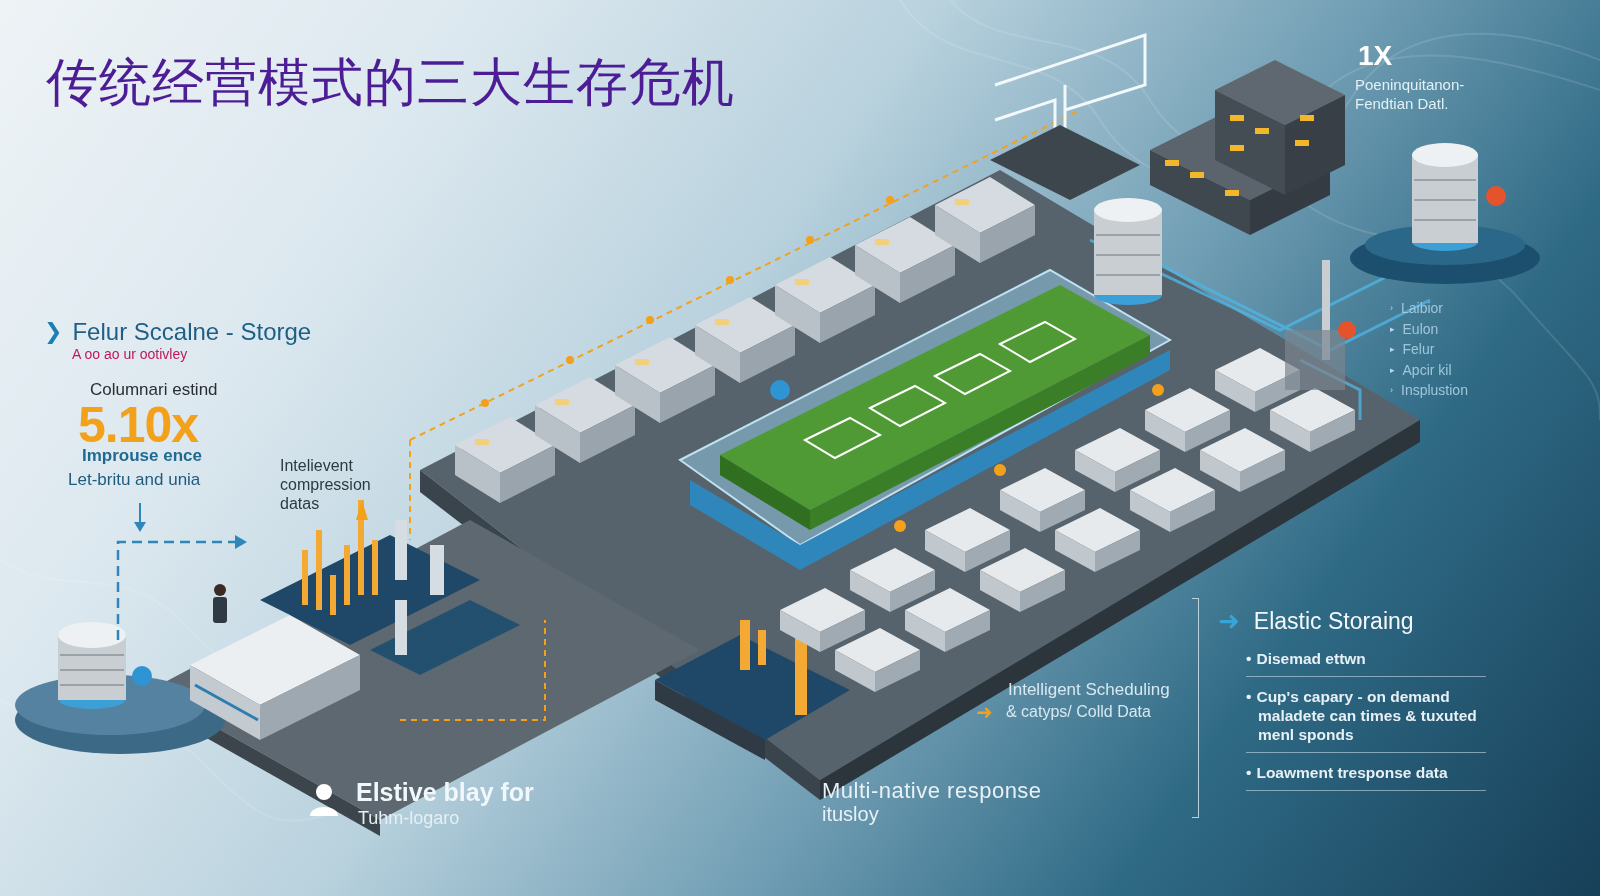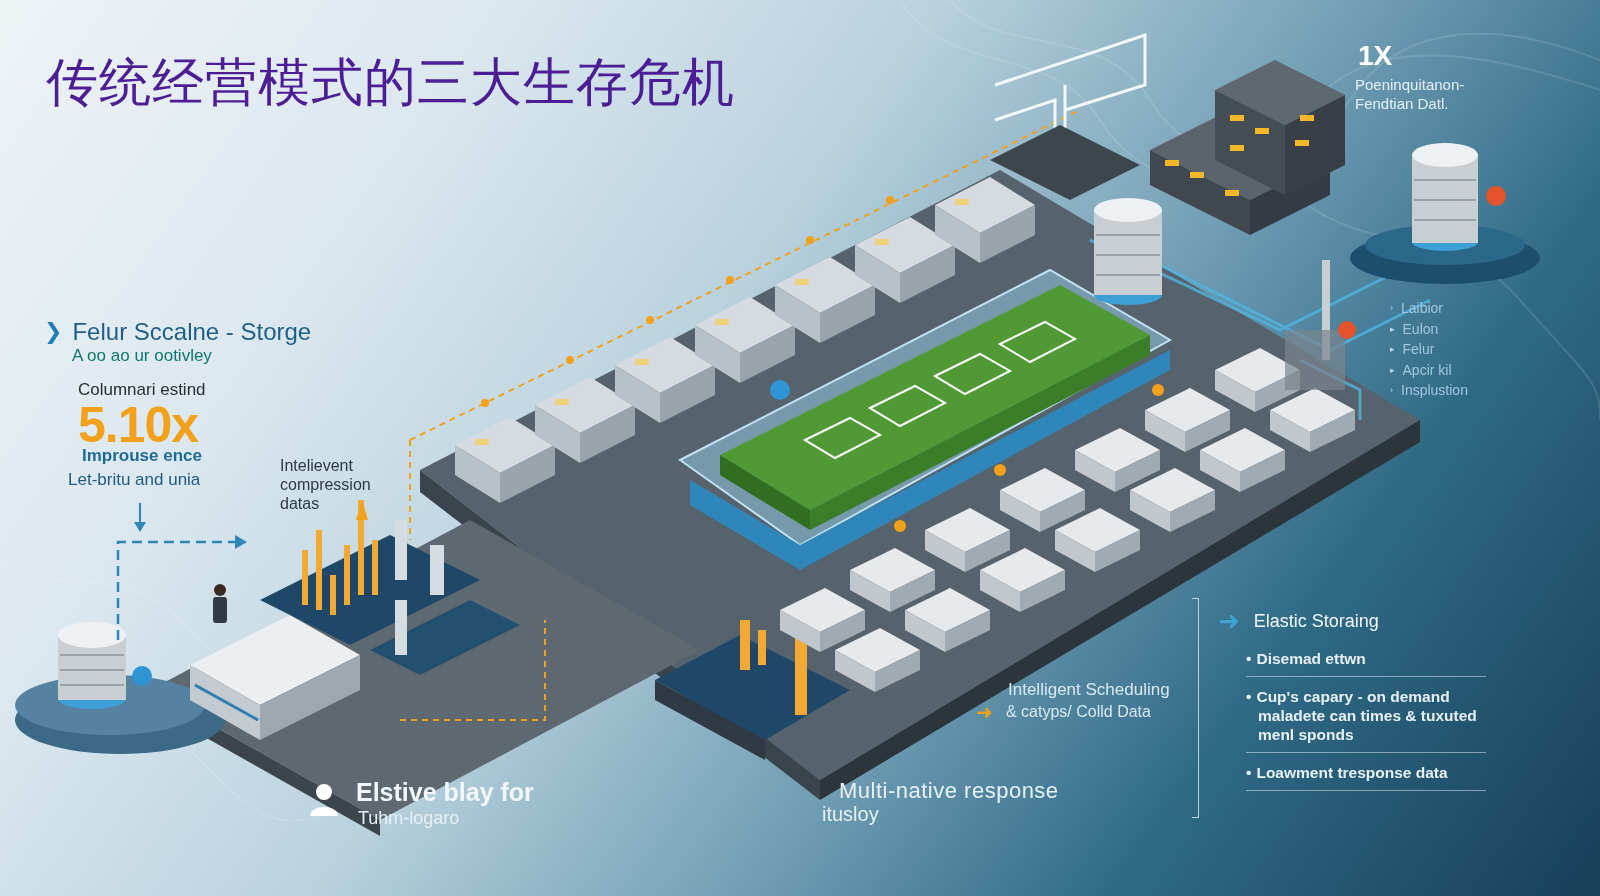--- a/index.html
+++ b/index.html
@@ -14,56 +14,56 @@
   
   .title {
     left: 46px; top: 48px; font-size: 52px; color: #4c1d95;
     font-family: "DejaVu Sans", sans-serif; letter-spacing: 1px; font-weight: 400;
   }
 
   
   .left-head { left: 44px; top: 318px; display: flex; align-items: center; gap: 10px; }
   .left-head .chev { color: #1b7fb5; font-size: 22px; font-weight: bold; }
   .left-head .txt { font-size: 24px; color: #1f5f86; }
-  .left-sub { left: 72px; top: 346px; font-size: 17px; color: #0f766e; }
-  .left-col { left: 78px; top: 380px; font-size: 17px; color: #2a2f33; }
+  .left-sub { left: 72px; top: 346px; font-size: 14px; color: #be185d; }
+  .left-col { left: 90px; top: 380px; font-size: 17px; color: #2a2f33; }
   .big-num { left: 78px; top: 396px; font-size: 50px; color: #f3a11b; font-weight: bold; letter-spacing: -1px; }
   .improve { left: 82px; top: 446px; font-size: 17px; color: #1f6a92; font-weight: bold; }
   .letbr { left: 68px; top: 470px; font-size: 17px; color: #1f5b80; }
 
   .intel-comp { left: 280px; top: 456px; font-size: 16px; color: #2e3a42; line-height: 19px; }
 
   
   .onex { left: 1358px; top: 40px; font-size: 28px; color: #ffffff; font-weight: bold; }
   .pen-1 { left: 1355px; top: 76px; font-size: 15px; color: #e2f1f8; }
   .pen-2 { left: 1355px; top: 95px; font-size: 15px; color: #e2f1f8; }
 
   .small-list { left: 1390px; top: 298px; }
   .small-list div { font-size: 14px; color: #9fc7dc; height: 20.5px; display: flex; gap: 8px; align-items: center; }
   .small-list .b { font-size: 9px; color: #b9d9ea; }
 
   
   .elastive { left: 356px; top: 778px; font-size: 25px; color: #f1f7fa; font-weight: bold; }
   .tuhm { left: 358px; top: 808px; font-size: 18px; color: #e6eff4; }
   .user-icon { left: 308px; top: 782px; }
-  .multi { left: 822px; top: 778px; font-size: 22px; color: #e8f1f5; letter-spacing: .5px; margin-left: 17px; }
+  .multi { left: 822px; top: 778px; font-size: 22px; color: #e8f1f5; letter-spacing: .5px; }
   .itusloy { left: 822px; top: 803px; font-size: 20px; color: #e8f1f5; }
   .isched { left: 1008px; top: 680px; font-size: 17px; color: #d8e8f0; }
   .catyps { left: 1006px; top: 703px; font-size: 16px; color: #d8e8f0; }
   .sched-arrow { left: 976px; top: 700px; color: #f3a11b; font-size: 20px; }
 
   .bracket {
     left: 1192px; top: 598px; width: 6px; height: 218px;
     border-right: 1.5px solid #b9d2de; border-top: 1.5px solid #b9d2de; border-bottom: 1.5px solid #b9d2de;
   }
 
   
   .es-head { left: 1218px; top: 606px; display: flex; align-items: center; gap: 14px; }
   .es-head .arr { color: #3ba4d6; font-size: 26px; }
-  .es-head .txt { font-size: 18px; color: #f3f8fb; }
+  .es-head .txt { font-size: 23px; color: #f3f8fb; }
   .es-list { left: 1246px; top: 648px; width: 240px; }
   .es-item { font-size: 15.5px; color: #e6f0f5; padding: 1px 0 8px 0; line-height: 19px; border-bottom: 1px solid rgba(210,230,240,.55); margin-bottom: 9px; font-weight: bold; }
   .es-item:last-child { border-bottom: 1px solid rgba(210,230,240,.55); }
   .es-item .dot { margin-right: 5px; }
   .es-item.multi-line div { padding-left: 12px; }
   .es-item.multi-line div:first-child { padding-left: 0; }
 </style>
 </head>
 <body>
 

